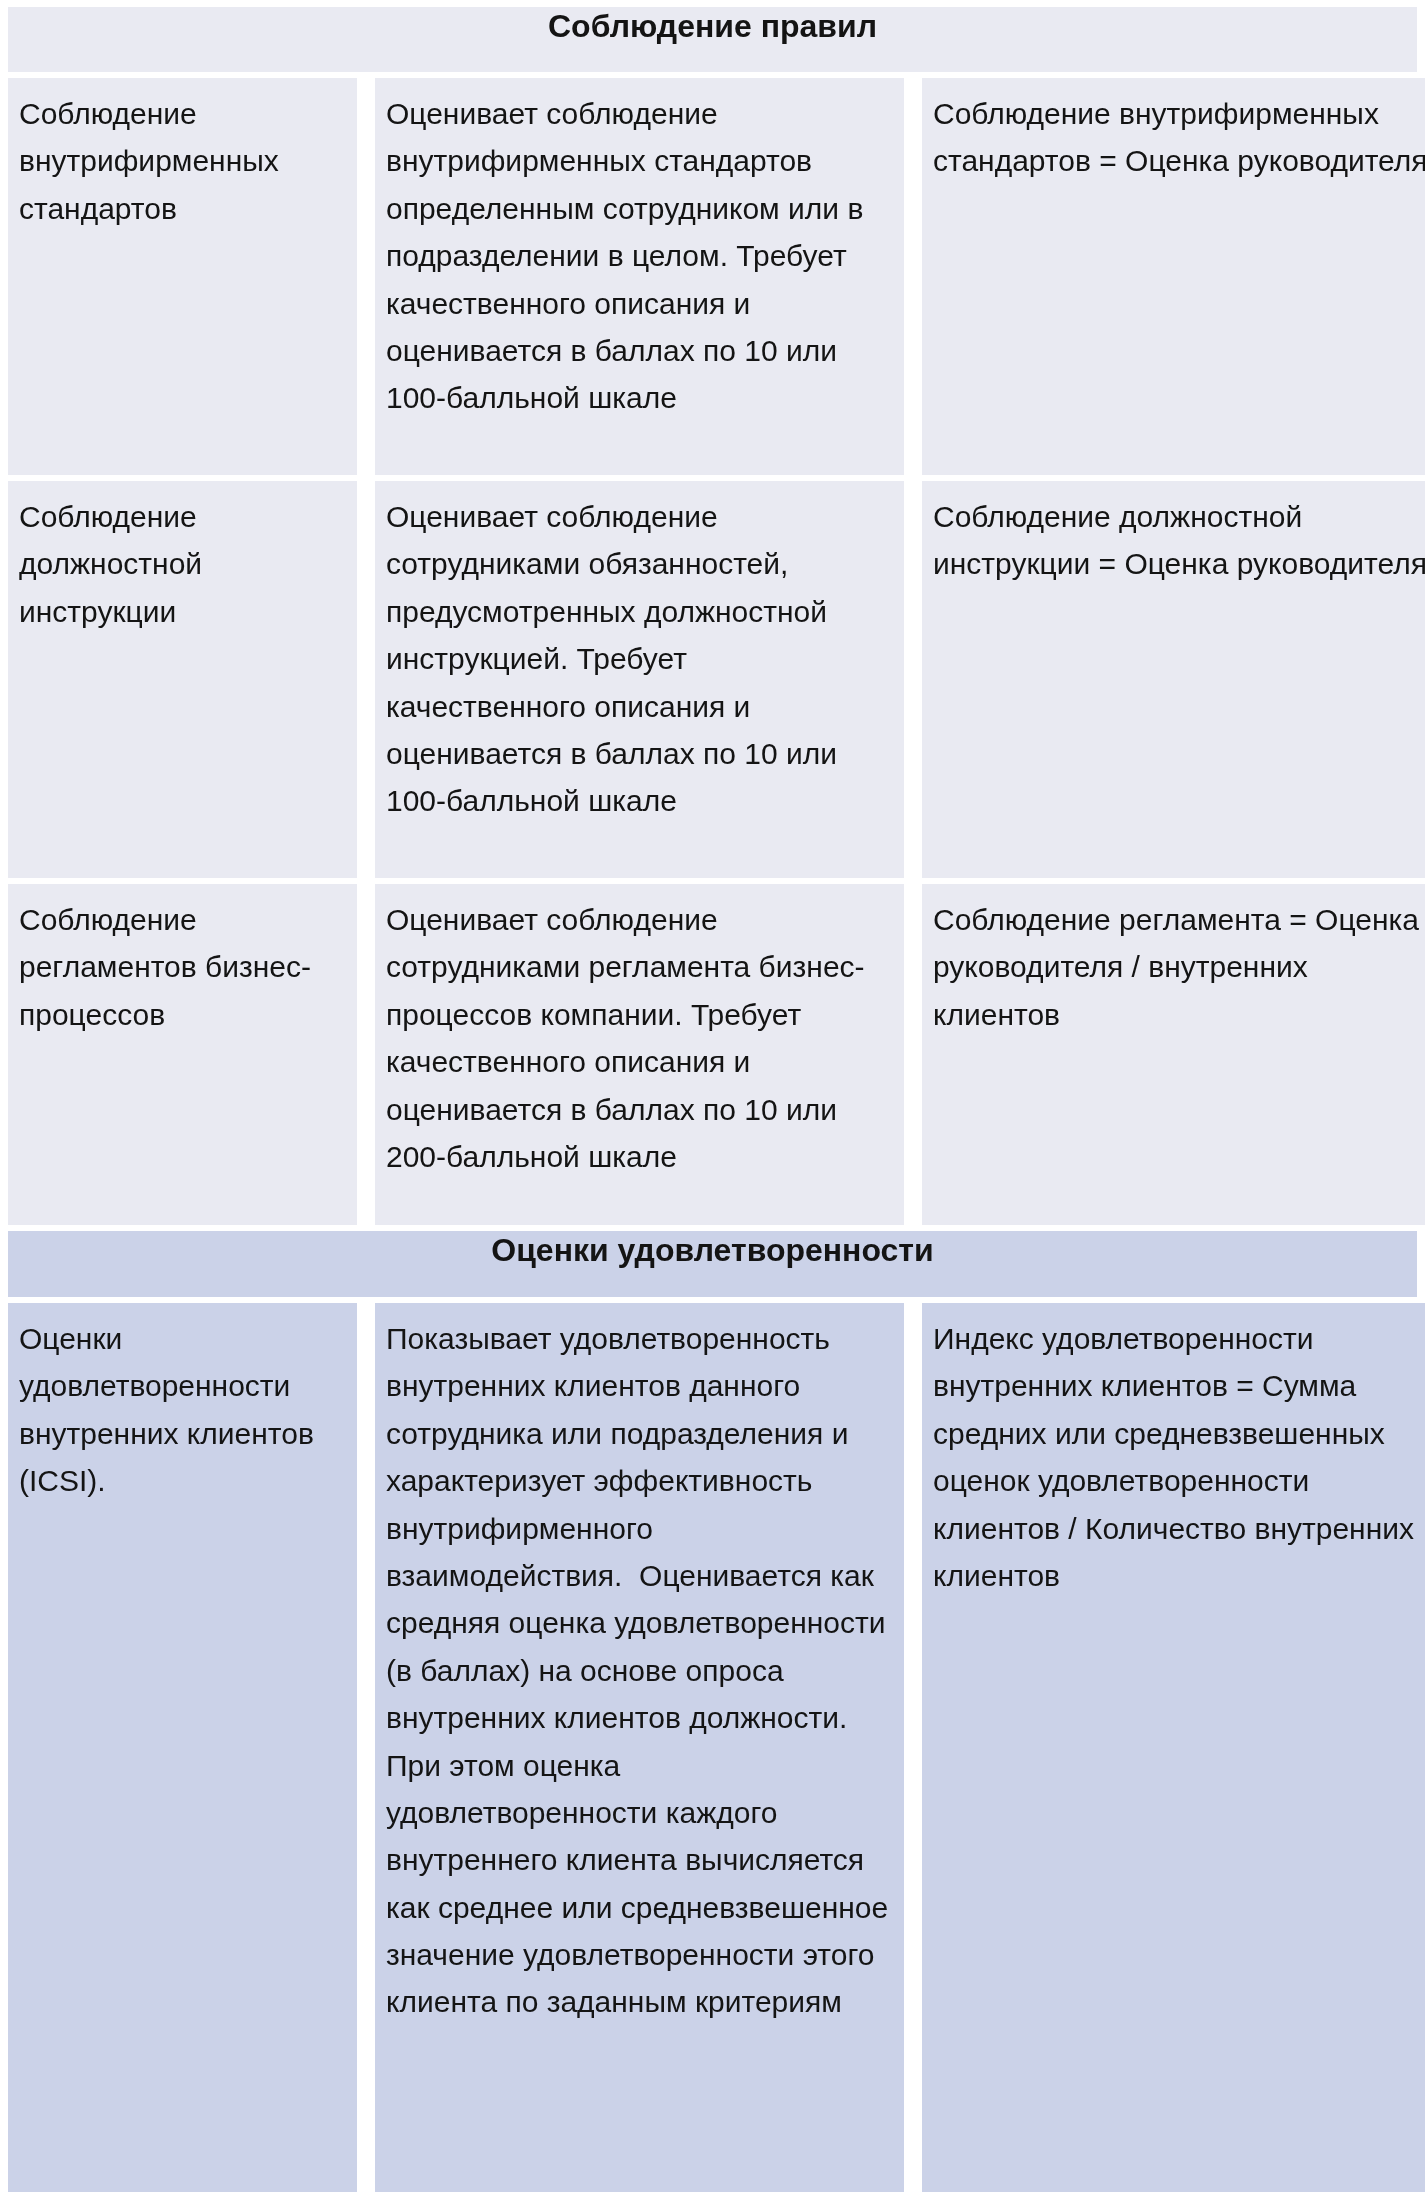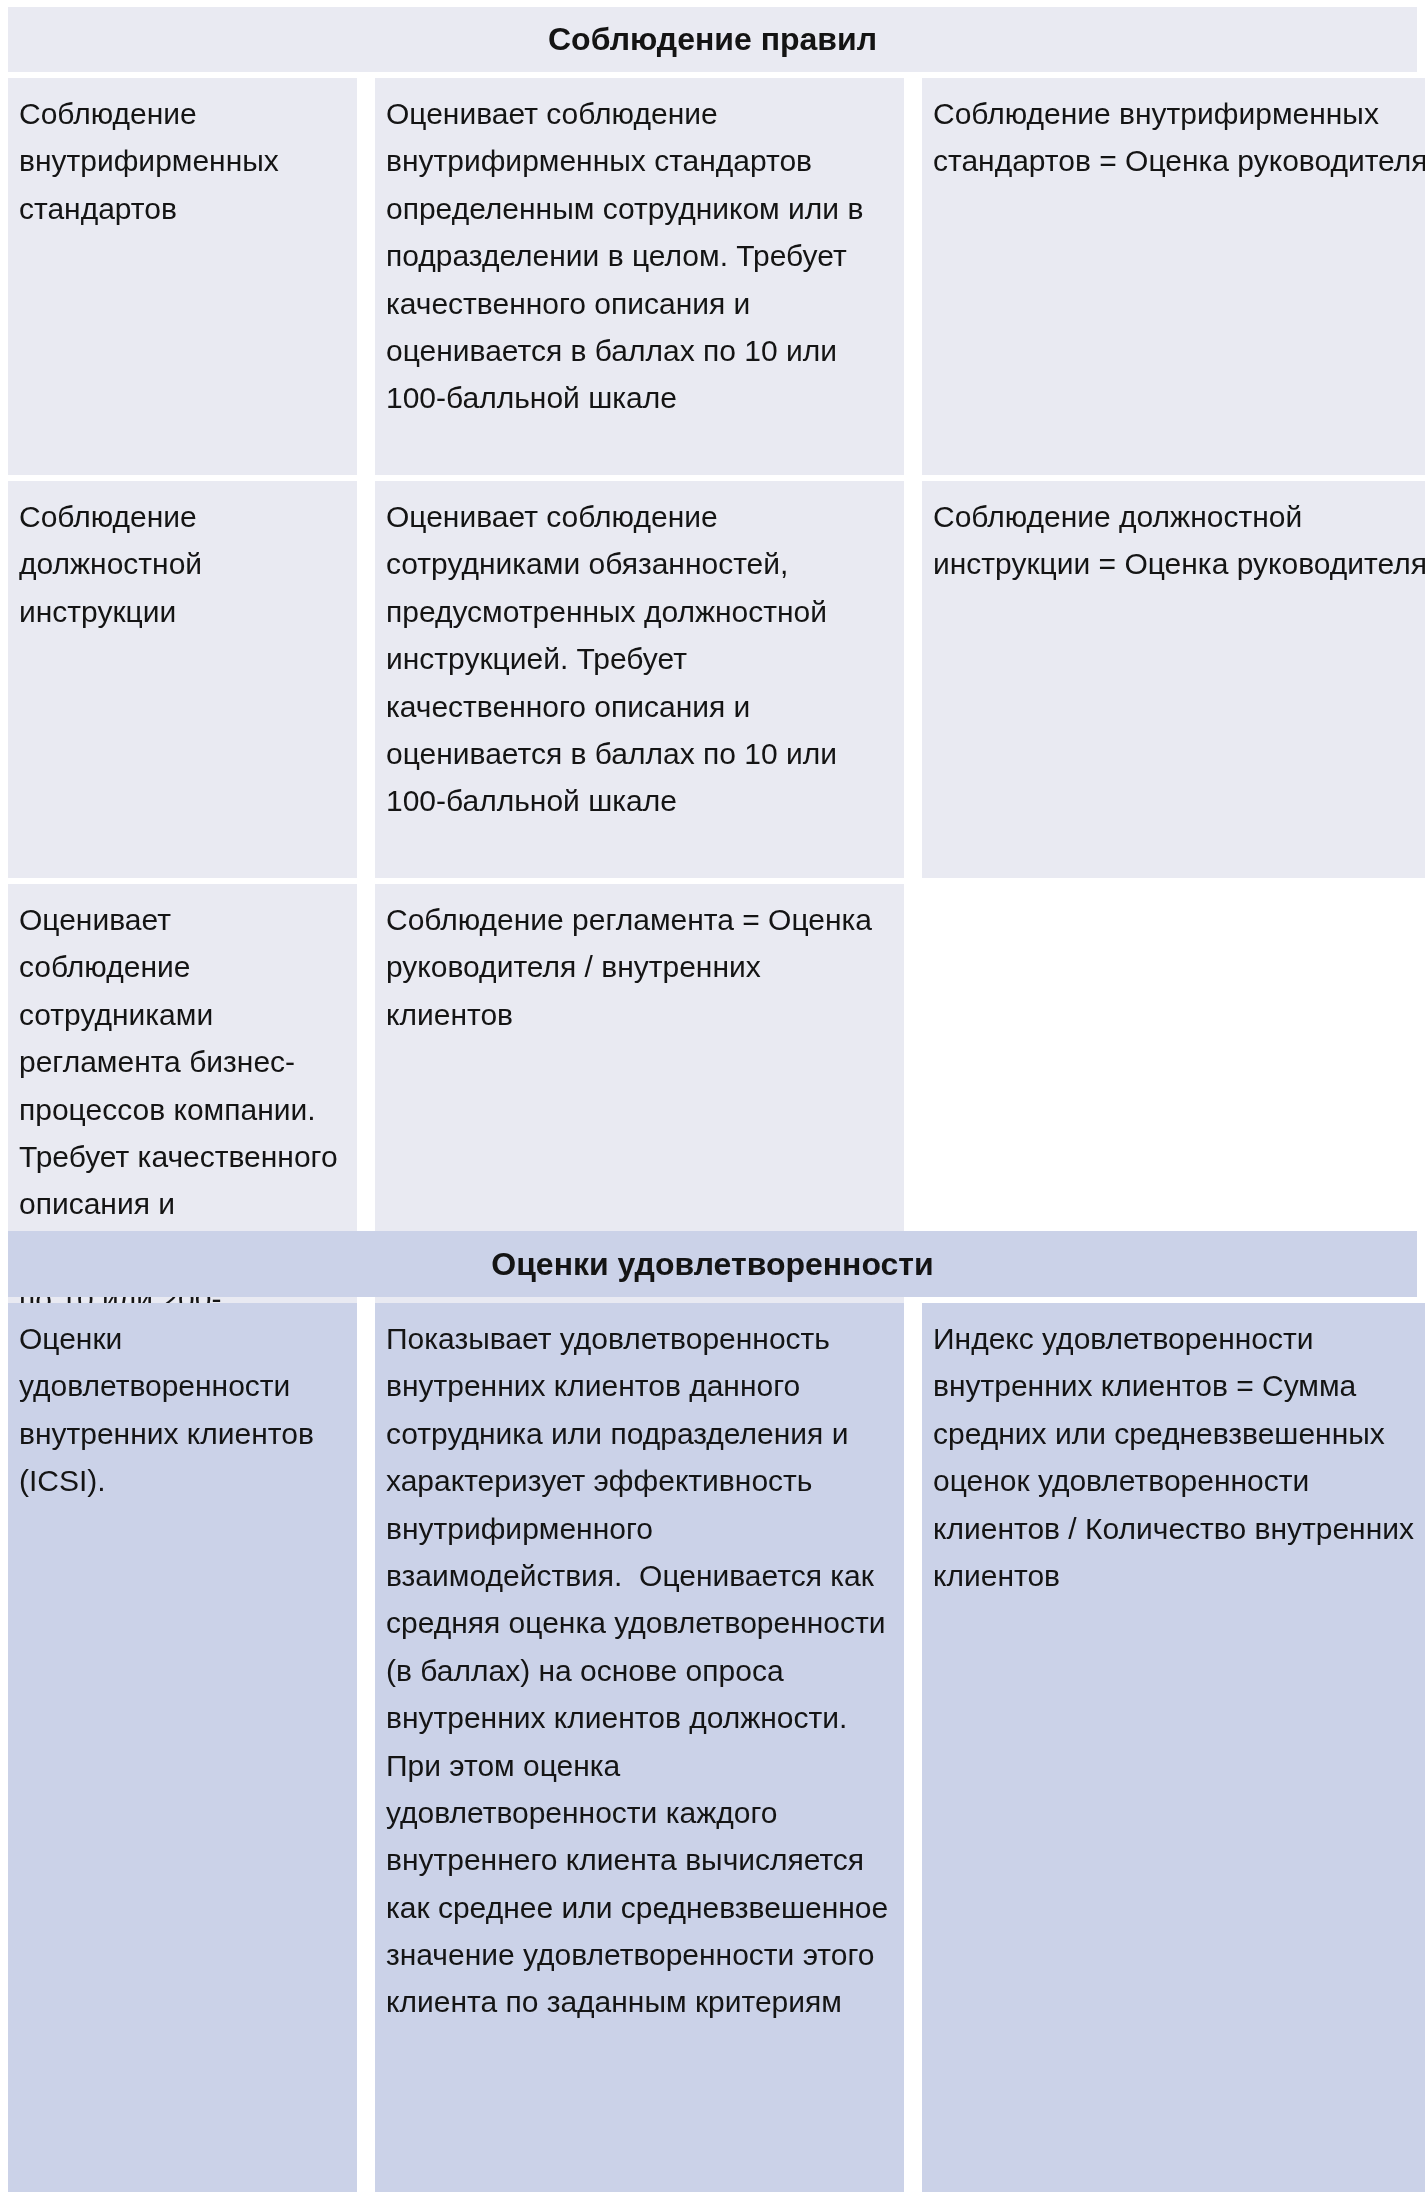--- a/index.html
+++ b/index.html
@@ -19,21 +19,21 @@
     width:1425px;
     height:2200px;
     background:var(--page-bg);
     padding:7px 8px 8px 8px;
     display:flex;
     flex-direction:column;
     gap:6px;
   }
   .band{
     display:flex;
-    align-items:center;
+    align-items:flex-start;
     justify-content:center;
     font-weight:bold;
     font-size:32px;
     line-height:1.2;
     text-align:center;
   }
   .band.light{background:var(--section1-bg);min-height:65px;}
   .band.dark{background:var(--section2-bg);min-height:66px;}
   .row{
     display:grid;
@@ -68,20 +68,21 @@
     <div class="cell light">Соблюдение внутрифирменных стандартов = Оценка руководителя</div>
   </div>
 
   <div class="row h397">
     <div class="cell light">Соблюдение должностной инструкции</div>
     <div class="cell light">Оценивает соблюдение сотрудниками обязанностей, предусмотренных должностной инструкцией. Требует качественного описания и оценивается в баллах по 10 или 100-балльной шкале</div>
     <div class="cell light">Соблюдение должностной инструкции = Оценка руководителя</div>
   </div>
 
   <div class="row h341">
+    <div class="cell light">Соблюдение регламентов бизнес-процессов</div>
     <div class="cell light">Оценивает соблюдение сотрудниками регламента бизнес-процессов компании. Требует качественного описания и оценивается в баллах по 10 или 200-балльной шкале</div>
     <div class="cell light">Соблюдение регламента = Оценка руководителя / внутренних клиентов</div>
   </div>
 
   <div class="band dark">
     <span>Оценки удовлетворенности</span>
   </div>
 
   <div class="row h889">
     <div class="cell dark">Оценки удовлетворенности внутренних клиентов (ICSI).</div>

